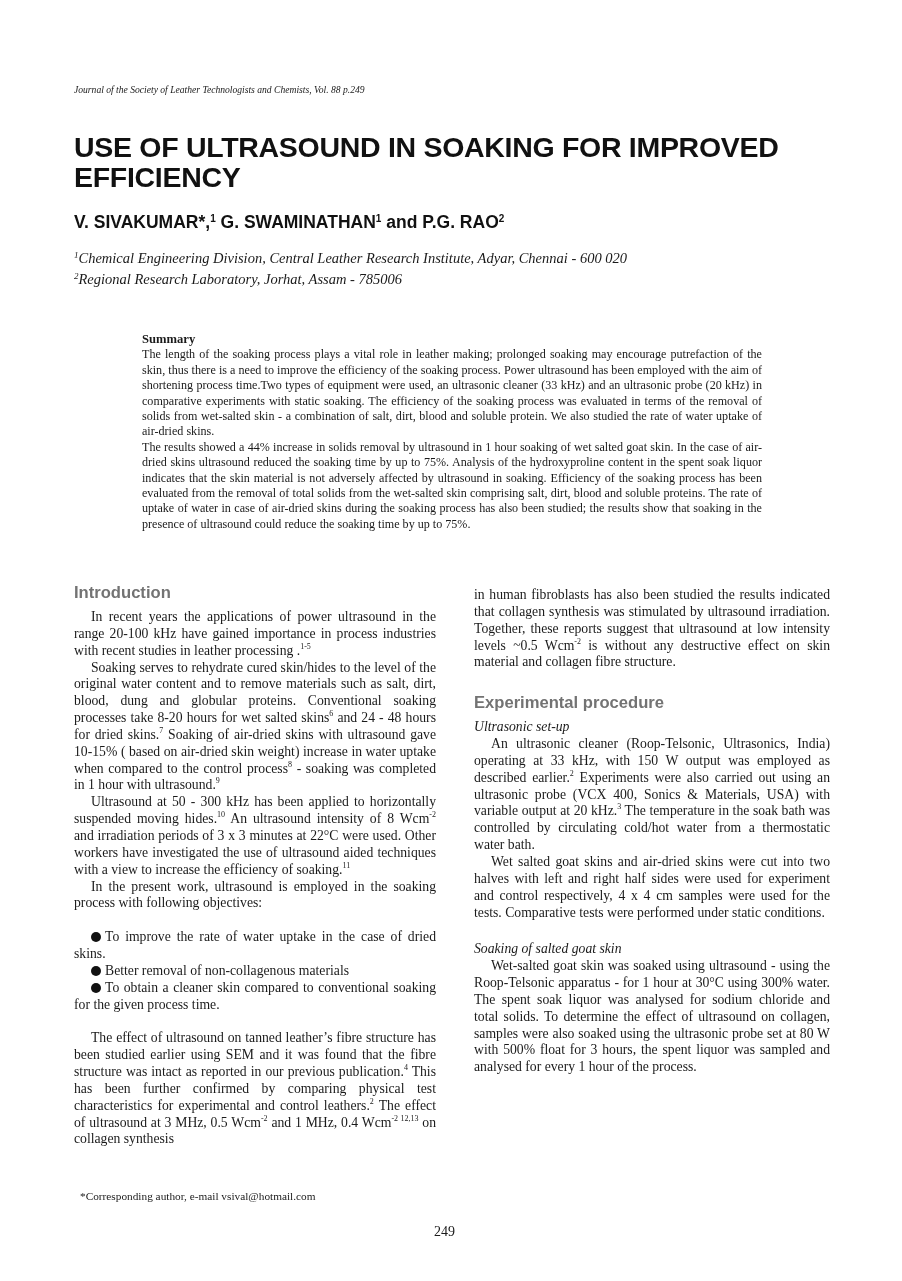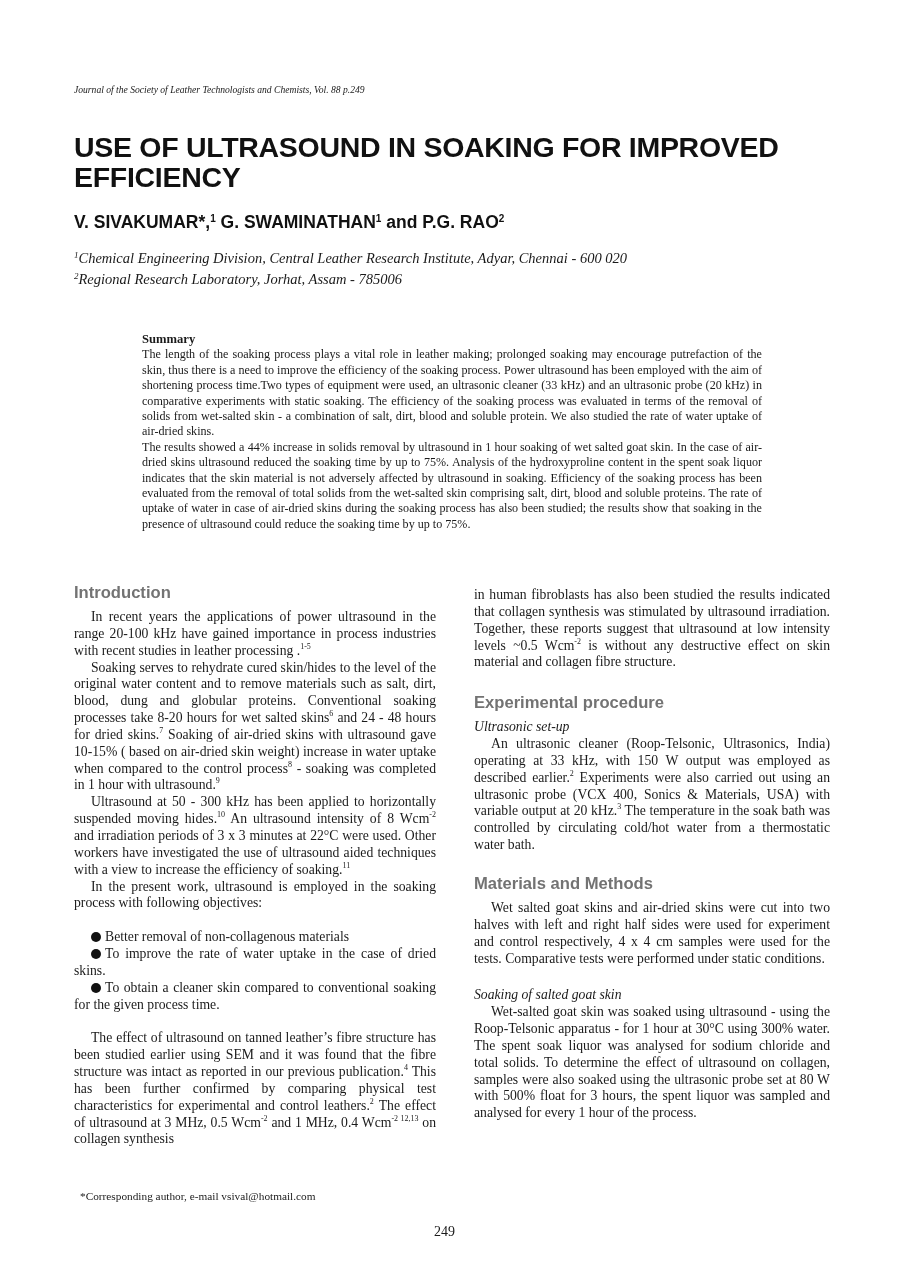--- a/index.html
+++ b/index.html
@@ -56,35 +56,34 @@
   <p>The results showed a 44% increase in solids removal by ultrasound in 1 hour soaking of wet salted goat skin. In the case of air-dried skins ultrasound reduced the soaking time by up to 75%. Analysis of the hydroxyproline content in the spent soak liquor indicates that the skin material is not adversely affected by ultrasound in soaking. Efficiency of the soaking process has been evaluated from the removal of total solids from the wet-salted skin comprising salt, dirt, blood and soluble proteins. The rate of uptake of water in case of air-dried skins during the soaking process has also been studied; the results show that soaking in the presence of ultrasound could reduce the soaking time by up to 75%.</p>
 </div>
 
 <div class="col col-left serif">
   <h2 class="sec-h sans">Introduction</h2>
   <p class="ind"><span>In recent years the applications of power ultrasound in the range 20-100 kHz have gained importance in process industries with recent studies in leather processing .</span><sup class="ref">1-5</sup></p>
   <p class="ind"><span>Soaking serves to rehydrate cured skin/hides to the level of the original water content and to remove materials such as salt, dirt, blood, dung and globular proteins. Conventional soaking processes take 8-20 hours for wet salted skins</span><sup class="ref">6</sup><span> and 24 - 48 hours for dried skins.</span><sup class="ref">7</sup><span> Soaking of air-dried skins with ultrasound gave 10-15% ( based on air-dried skin weight) increase in water uptake when compared to the control process</span><sup class="ref">8</sup><span> - soaking was completed in 1 hour with ultrasound.</span><sup class="ref">9</sup></p>
   <p class="ind"><span>Ultrasound at 50 - 300 kHz has been applied to horizontally suspended moving hides.</span><sup class="ref">10</sup><span> An ultrasound intensity of 8 Wcm</span><sup class="ref">-2</sup><span> and irradiation periods of 3 x 3 minutes at 22°C were used. Other workers have investigated the use of ultrasound aided techniques with a view to increase the efficiency of soaking.</span><sup class="ref">11</sup></p>
   <p class="ind">In the present work, ultrasound is employed in the soaking process with following objectives:</p>
   <div class="bullets">
+    <p class="ind"><span class="bullet-dot"></span><span>To improve the rate of water uptake in the case of dried skins.</span></p>
     <p class="ind"><span class="bullet-dot"></span><span>Better removal of non-collagenous materials</span></p>
-    <p class="ind"><span class="bullet-dot"></span><span>To improve the rate of water uptake in the case of dried skins.</span></p>
     <p class="ind"><span class="bullet-dot"></span><span>To obtain a cleaner skin compared to conventional soaking for the given process time.</span></p>
   </div>
   <p class="ind" style="margin-top:17px"><span>The effect of ultrasound on tanned leather’s fibre structure has been studied earlier using SEM and it was found that the fibre structure was intact as reported in our previous publication.</span><sup class="ref">4</sup><span> This has been further confirmed by comparing physical test characteristics for experimental and control leathers.</span><sup class="ref">2</sup><span> The effect of ultrasound at 3 MHz, 0.5 Wcm</span><sup class="ref">-2</sup><span> and 1 MHz, 0.4 Wcm</span><sup class="ref">-2 12,13</sup><span> on collagen synthesis</span></p>
 </div>
 
 <div class="col col-right serif">
   <p><span>in human fibroblasts has also been studied the results indicated that collagen synthesis was stimulated by ultrasound irradiation. Together, these reports suggest that ultrasound at low intensity levels ~0.5 Wcm</span><sup class="ref">-2</sup><span> is without any destructive effect on skin material and collagen fibre structure.</span></p>
 
   <h2 class="sec-h sans" style="margin-top:22px">Experimental procedure</h2>
   <p class="sub-h" style="">Ultrasonic set-up</p>
   <p class="ind"><span>An ultrasonic cleaner (Roop-Telsonic, Ultrasonics, India) operating at 33 kHz, with 150 W output was employed as described earlier.</span><sup class="ref">2</sup><span> Experiments were also carried out using an ultrasonic probe (VCX 400, Sonics &amp; Materials, USA) with variable output at 20 kHz.</span><sup class="ref">3</sup><span> The temperature in the soak bath was controlled by circulating cold/hot water from a thermostatic water bath.</span></p>
 
-  <h2 class="sec-h sans" style="margin-top:20px">Materials and Methods</h2>
   <p class="ind">Wet salted goat skins and air-dried skins were cut into two halves with left and right half sides were used for experiment and control respectively, 4 x 4 cm samples were used for the tests. Comparative tests were performed under static conditions.</p>
 
   <p class="sub-h" style="margin-top:20px">Soaking of salted goat skin</p>
   <p class="ind">Wet-salted goat skin was soaked using ultrasound - using the Roop-Telsonic apparatus - for 1 hour at 30°C using 300% water. The spent soak liquor was analysed for sodium chloride and total solids. To determine the effect of ultrasound on collagen, samples were also soaked using the ultrasonic probe set at 80 W with 500% float for 3 hours, the spent liquor was sampled and analysed for every 1 hour of the process.</p>
 </div>
 
 <div class="footnote serif">*Corresponding author, e-mail vsival@hotmail.com</div>
 
 <div class="page-num serif">249</div>
 

